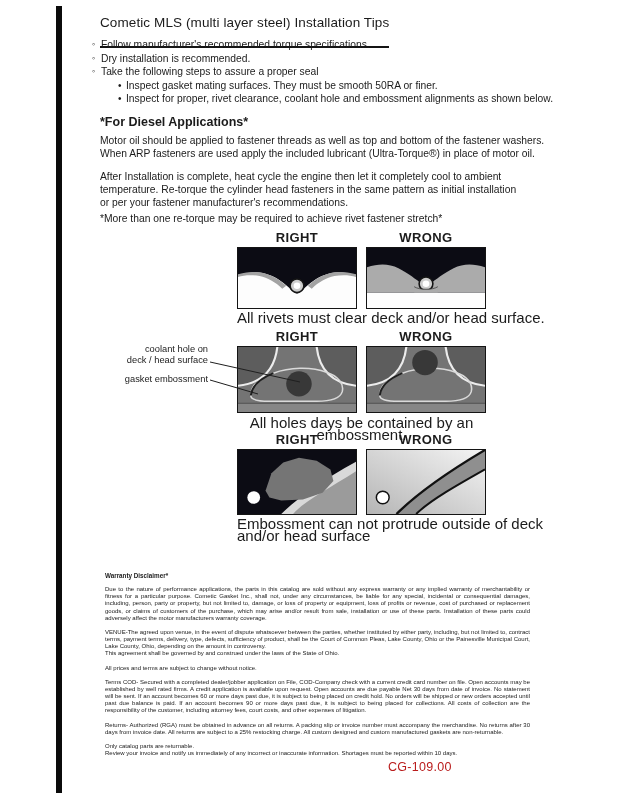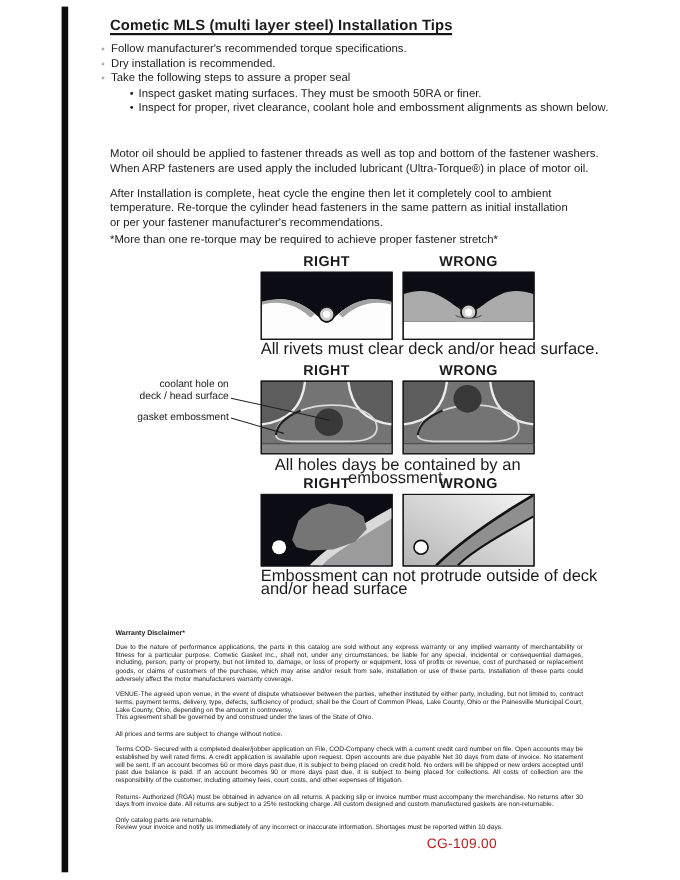--- a/index.html
+++ b/index.html
@@ -3,22 +3,22 @@
 <meta charset="utf-8">
 <style>
   html,body{margin:0;padding:0;background:#ffffff;}
   .page{
     position:relative;width:618px;height:800px;background:#ffffff;overflow:hidden;
     font-family:"Liberation Sans", sans-serif;color:#1b1b1b;
   }
   .abs{position:absolute;}
   .left-rule{left:56px;top:6px;width:6px;height:787px;background:#0b0b0b;}
   .title{
-    left:100px;top:15px;font-size:13.5px;font-weight:bold;letter-spacing:.1px;
-    border-bottom:2px solid #141414;padding-bottom:0;display:inline-block;
+    left:100px;top:15px;font-size:13.5px;font-weight:normal;letter-spacing:.1px;
+    border-bottom:2px solid #141414;padding-bottom:16px;display:inline-block;
   }
   .tips{left:92px;top:38px;width:470px;font-size:10.3px;line-height:13.6px;}
   .tip-row{display:flex;align-items:flex-start;}
   .tip-row .marker{width:9px;flex:0 0 9px;font-size:9px;line-height:13.6px;}
   .tip-row.sub{margin-left:26px;}
   .tip-row.sub .marker{width:8px;flex:0 0 8px;font-size:10px;}
   .diesel-head{left:100px;top:115px;font-size:12.5px;font-weight:bold;}
   .body-line{left:100px;width:470px;font-size:10.3px;line-height:13px;white-space:nowrap;}
   .fig-label{width:120px;text-align:center;font-size:13px;font-weight:bold;letter-spacing:.4px;}
   .fig-box{width:120px;border:1.5px solid #141414;box-sizing:border-box;background:#0c0c14;}
@@ -57,29 +57,30 @@
     <div class="tip-row sub">
       <span class="marker">•</span>
       <span>Inspect gasket mating surfaces.  They must be smooth 50RA or finer.</span>
     </div>
     <div class="tip-row sub">
       <span class="marker">•</span>
       <span>Inspect for proper, rivet clearance, coolant hole and embossment alignments as shown below.</span>
     </div>
   </div>
 
+  <div class="abs diesel-head">*For Diesel Applications*</div>
 
   <div class="abs body-line" style="top:134px">Motor oil should be applied to fastener threads as well as top and bottom of the fastener washers.</div>
   <div class="abs body-line" style="top:147px">When ARP fasteners are used apply the included lubricant (Ultra-Torque®) in place of motor oil.</div>
 
   <div class="abs body-line" style="top:170px">After Installation is complete, heat cycle the engine then let it completely cool to ambient</div>
   <div class="abs body-line" style="top:183px">temperature. Re-torque the cylinder head fasteners in the same pattern as initial installation</div>
   <div class="abs body-line" style="top:196px">or per your fastener manufacturer's recommendations.</div>
 
-  <div class="abs body-line" style="top:212px">*More than one re-torque may be required to achieve proper fastener stretch*</div>
+  <div class="abs body-line" style="top:212px">*More than one re-torque may be required to achieve rivet fastener stretch*</div>
 
   <div class="abs fig-label" style="left:237px;top:230px">RIGHT</div>
   <div class="abs fig-label" style="left:366px;top:230px">WRONG</div>
 
   <div class="abs fig-box" style="left:237px;top:247px;height:62px">
     <svg viewBox="0 0 120 62" preserveAspectRatio="none">
       <rect x="0" y="0" width="120" height="62" fill="#0c0c14"></rect>
       <path d="M0,28 C10,25 18,24 26,26 C38,29 44,34 52,41 C56,45 58,47 60,47 C62,47 64,45 68,41 C76,34 82,29 94,26 C102,24 110,25 120,28 L120,62 L0,62 Z" fill="#fdfdfd"></path>
       <path d="M0,27 C12,24 22,24 30,27 C38,30 44,34 49,39 L45,42 C38,35 30,31 22,29 C14,27.5 6,28 0,30 Z" fill="#a3a3a3"></path>
       <path d="M120,27 C108,24 98,24 90,27 C82,30 76,34 71,39 L75,42 C82,35 90,31 98,29 C106,27.5 114,28 120,30 Z" fill="#a3a3a3"></path>

